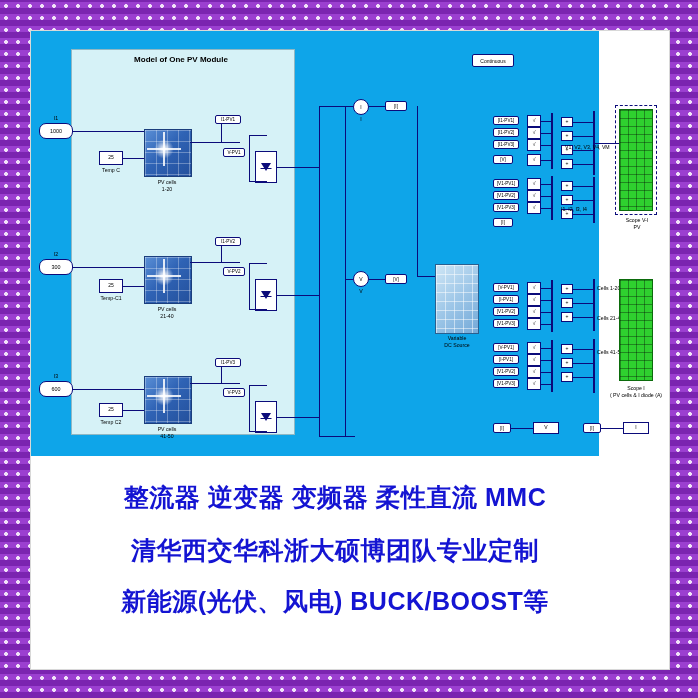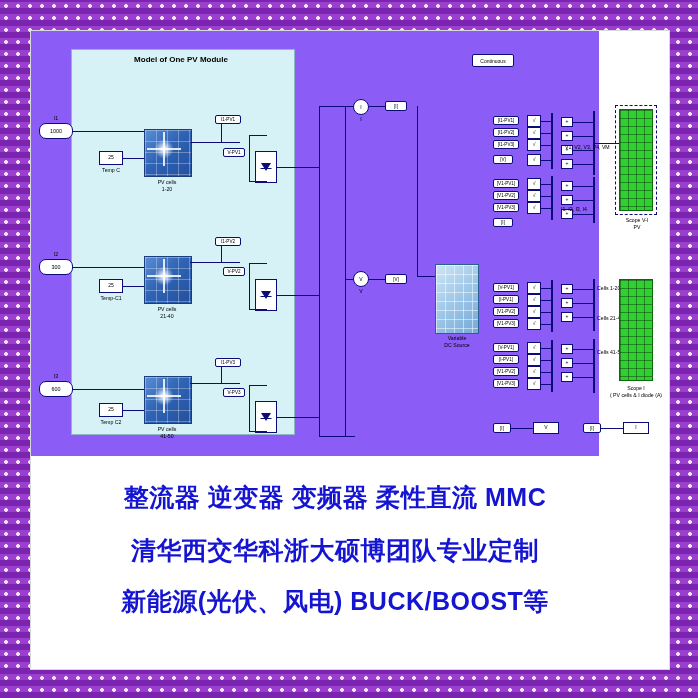--- a/index.html
+++ b/index.html
@@ -24,21 +24,21 @@
   }
   #inner{
     position:absolute;left:30px;top:30px;width:638px;height:638px;
     background:#ffffff;
     border:1px solid #d8d8d8;
     overflow:hidden;
   }
   
   #canvas{
     position:absolute;left:0;top:0;width:568px;height:425px;
-    background:#8b5cf6;
+    background:#0ea5e9;
   }
   
   .blk{
     position:absolute;box-sizing:border-box;
     background:#ffffff;border:1px solid #0b0b7a;
     font-size:5px;color:#000;line-height:1.05;
     display:flex;align-items:center;justify-content:center;
     text-align:center;overflow:hidden;
   }
   .lbl{

